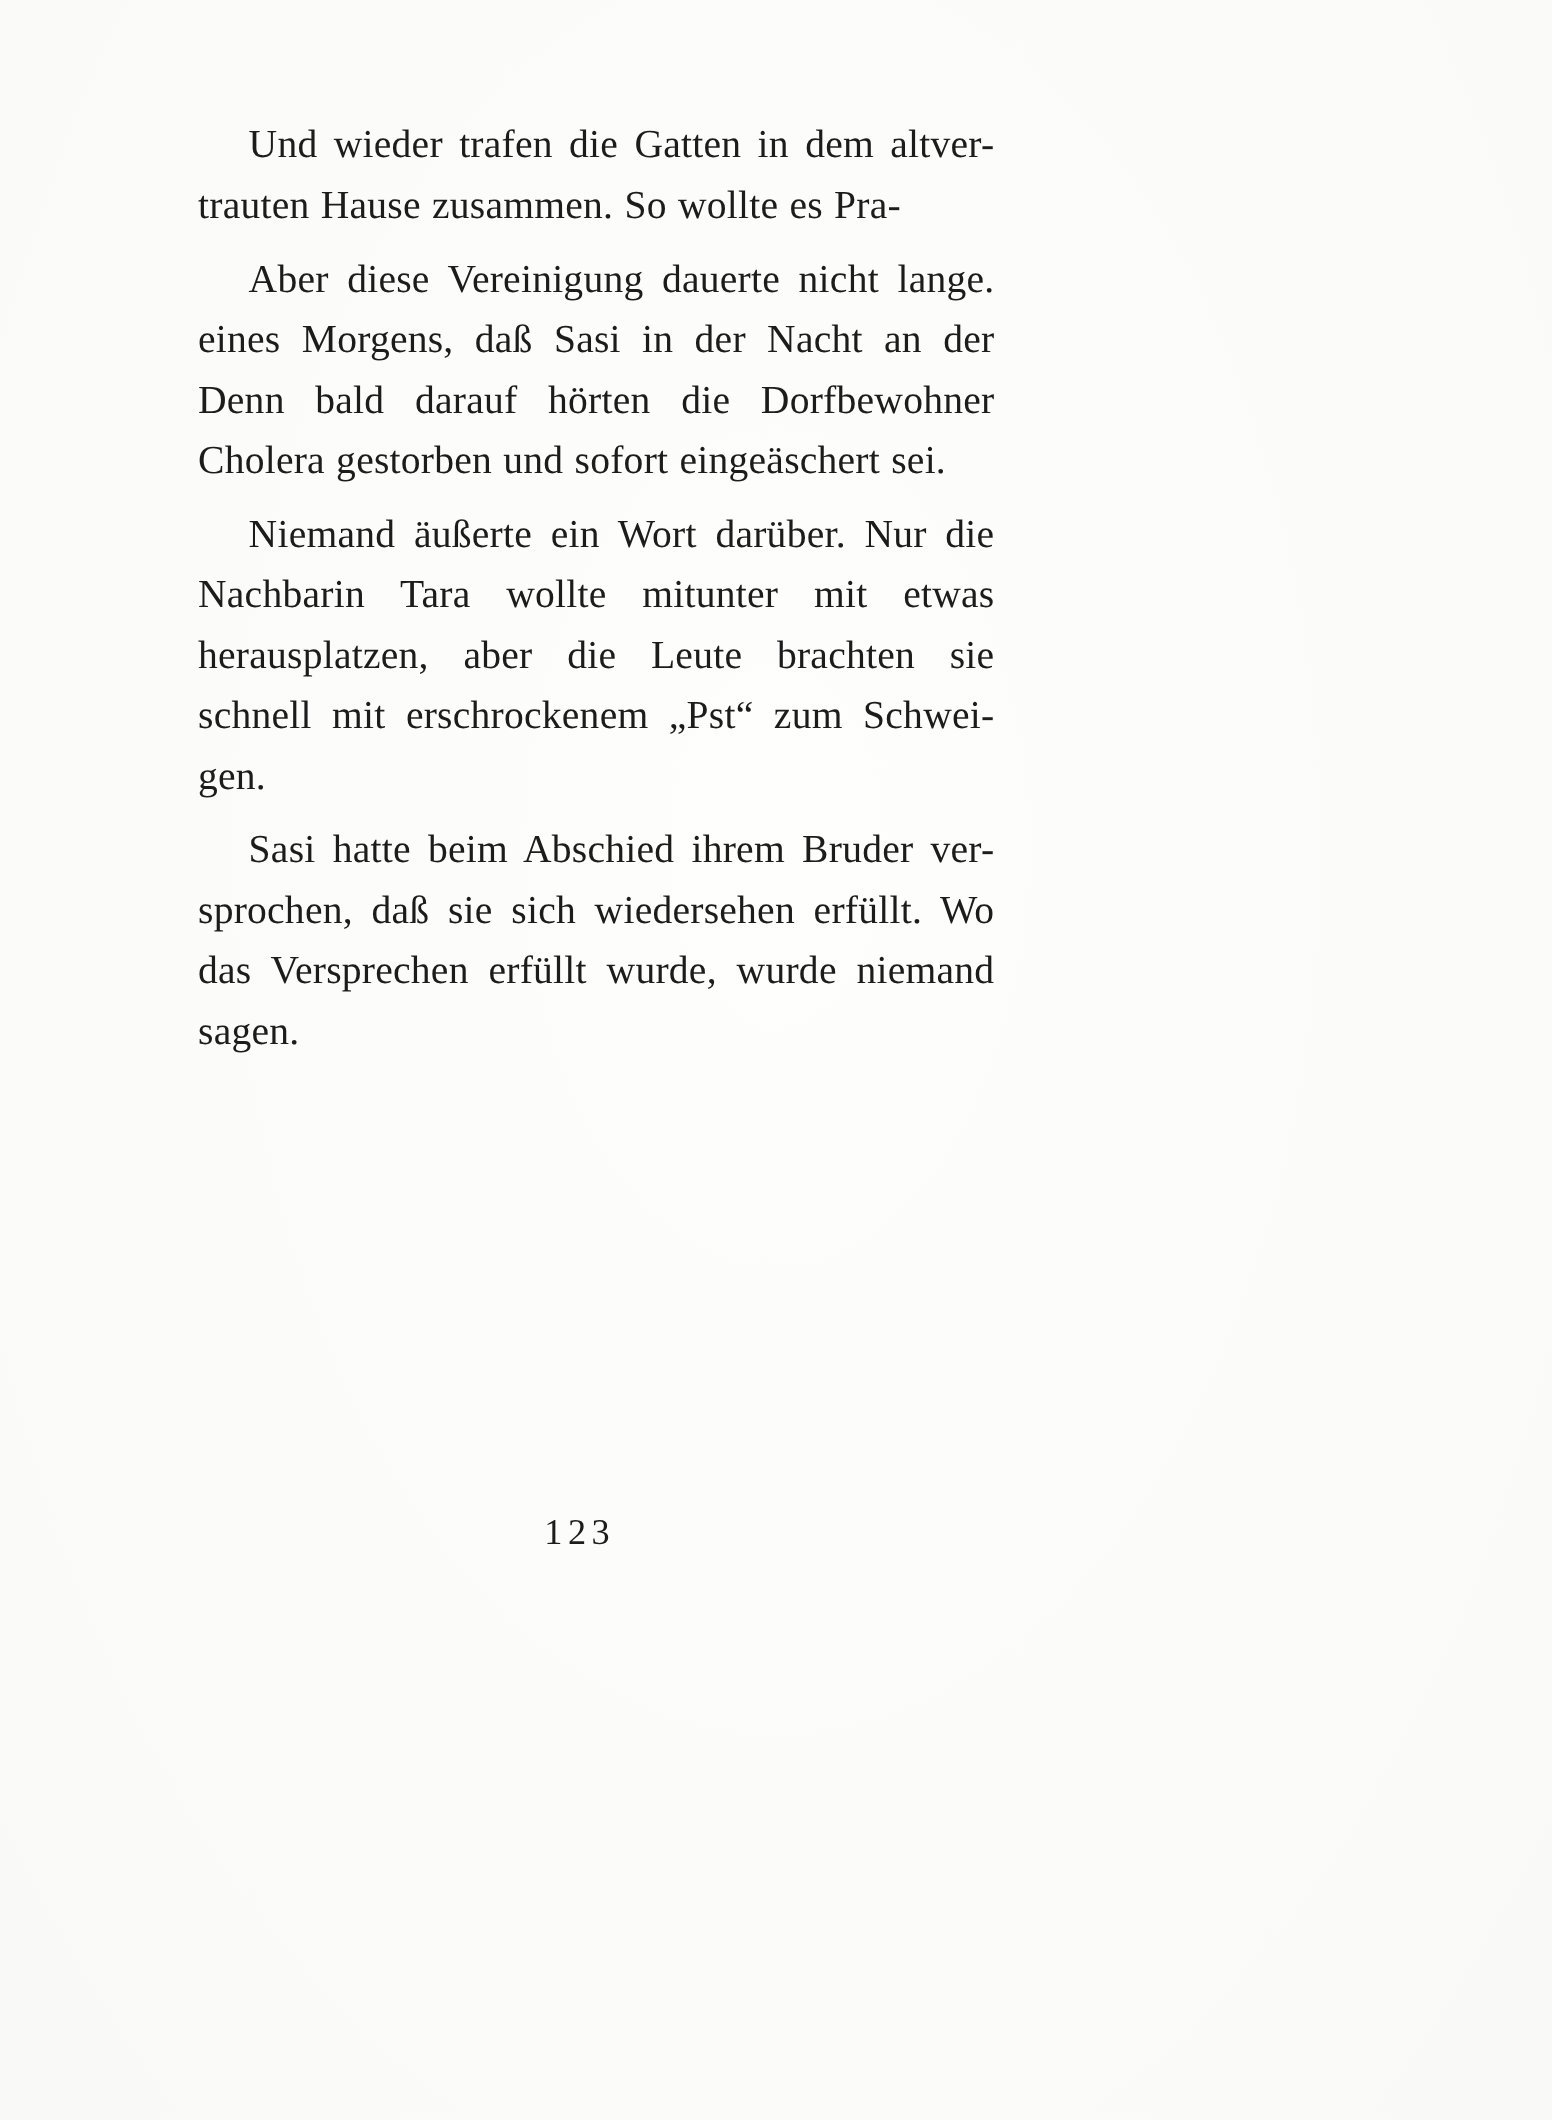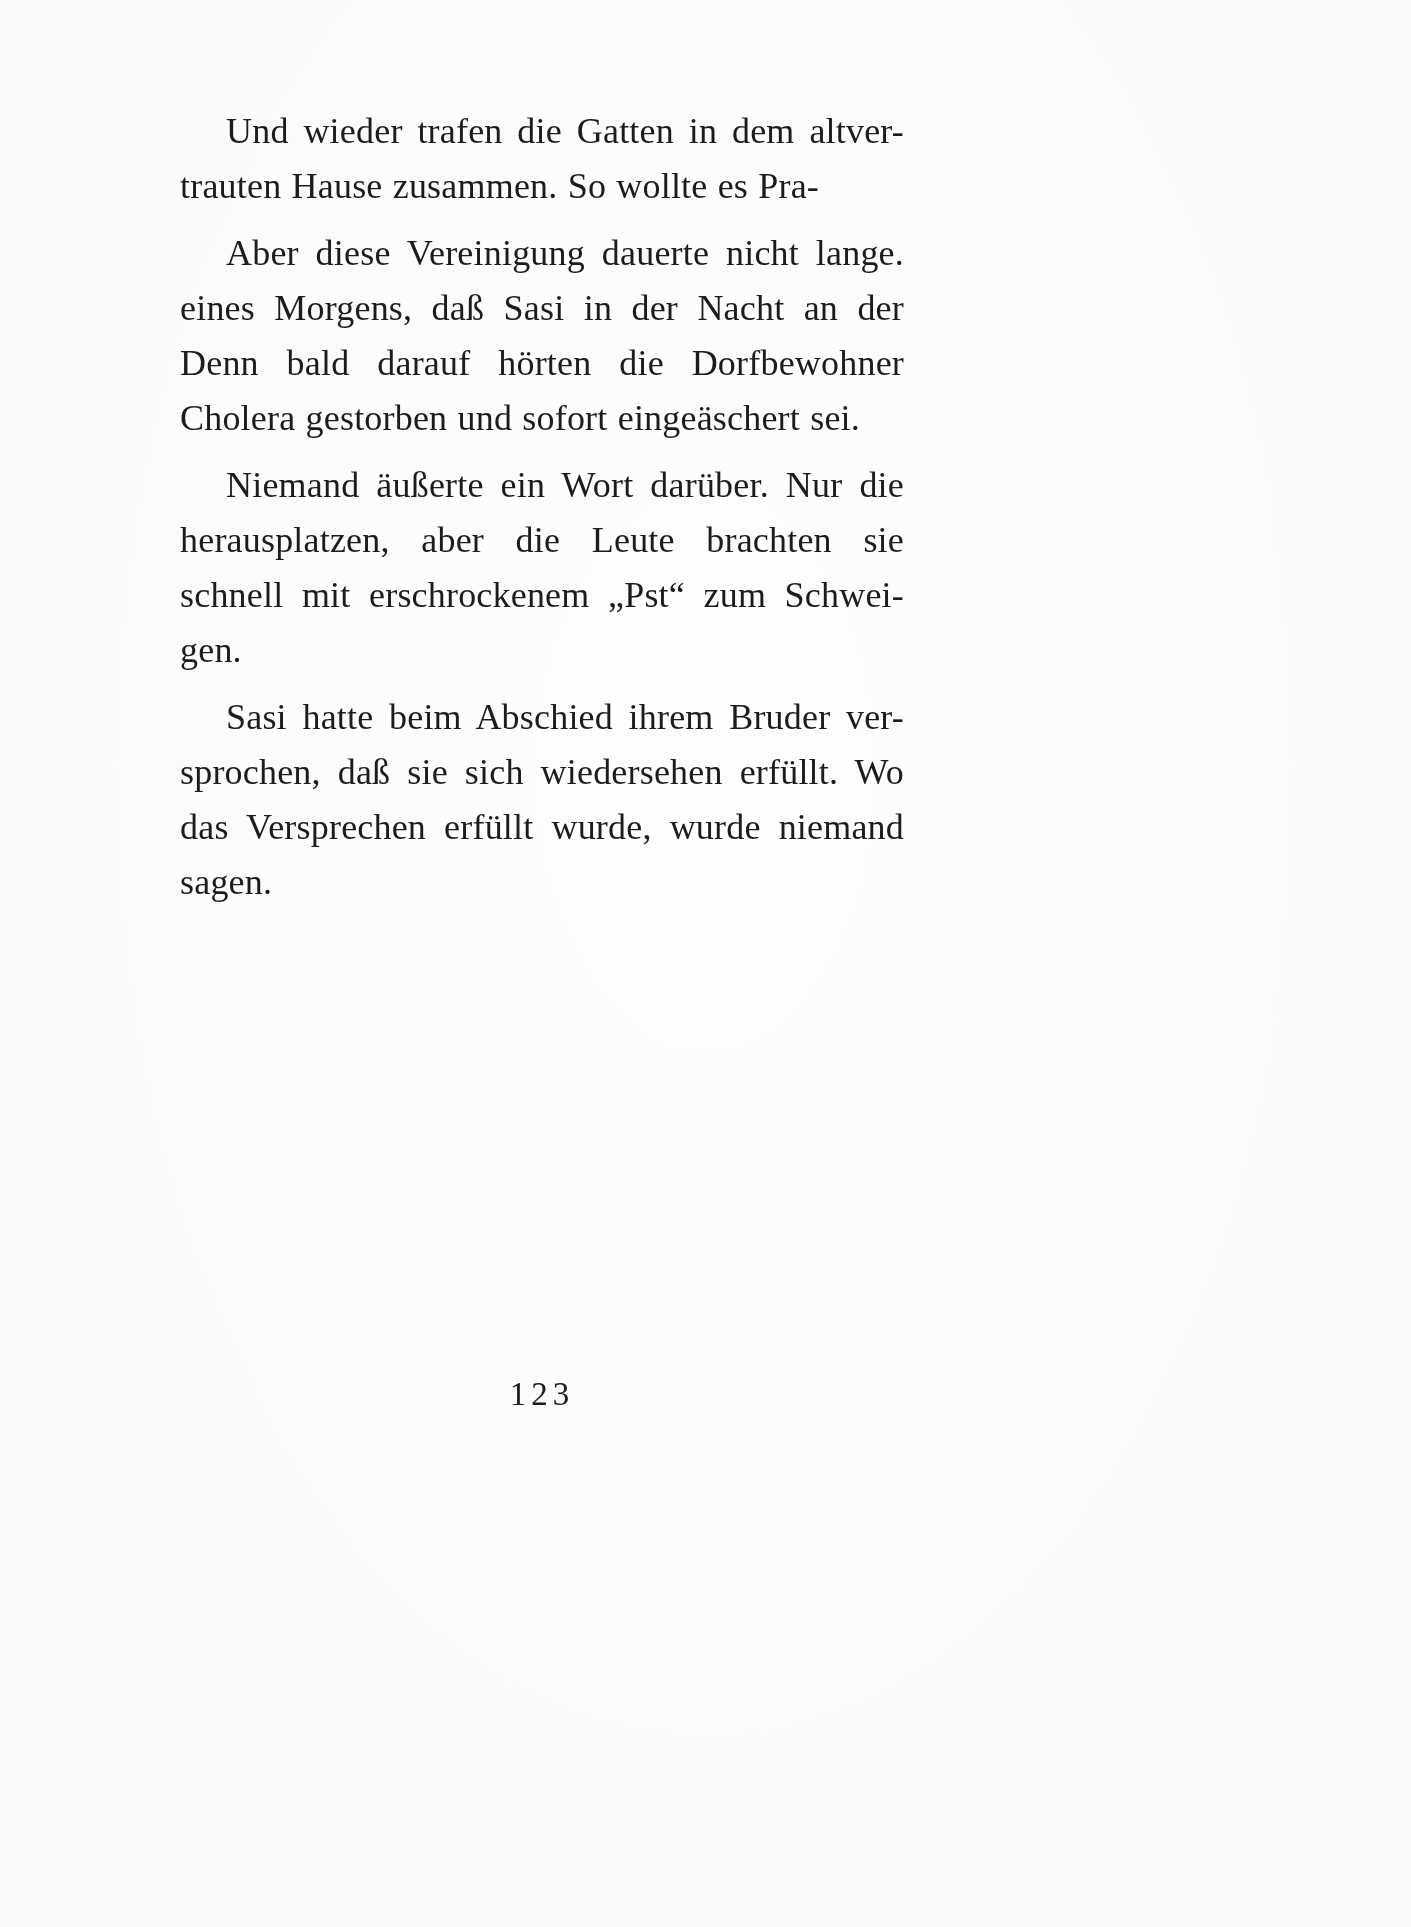--- a/index.html
+++ b/index.html
@@ -42,21 +42,21 @@
     overflow: hidden;
   }
   .paragraph .line:last-child {
     text-align-last: left;
   }
   .paragraph .line:first-child {
     text-indent: 46px;
   }
   .page-number {
     position: absolute;
-    left: 168px;
+    left: 153px;
     width: 748px;
     top: 1376px;
     text-align: center;
     font-size: 33px;
     letter-spacing: 5px;
     color: #1c1c1c;
   }
 </style>
 </head>
 <body>
@@ -68,20 +68,21 @@
         <div class="line">trauten Hause zusammen. So wollte es Pra-</div>
       </div>
       <div class="paragraph">
         <div class="line">Aber diese Vereinigung dauerte nicht lange.</div>
         <div class="line">eines Morgens, daß Sasi in der Nacht an der</div>
         <div class="line">Denn bald darauf hörten die Dorfbewohner</div>
         <div class="line">Cholera gestorben und sofort eingeäschert sei.</div>
       </div>
       <div class="paragraph">
         <div class="line">Niemand äußerte ein Wort darüber. Nur die</div>
+        <div class="line">Nachbarin Tara wollte mitunter mit etwas</div>
         <div class="line">herausplatzen, aber die Leute brachten sie</div>
         <div class="line">schnell mit erschrockenem „Pst“ zum Schwei-</div>
         <div class="line">gen.</div>
       </div>
       <div class="paragraph">
         <div class="line">Sasi hatte beim Abschied ihrem Bruder ver-</div>
         <div class="line">sprochen, daß sie sich wiedersehen erfüllt. Wo</div>
         <div class="line">das Versprechen erfüllt wurde, wurde niemand</div>
         <div class="line">sagen.</div>
       </div>

